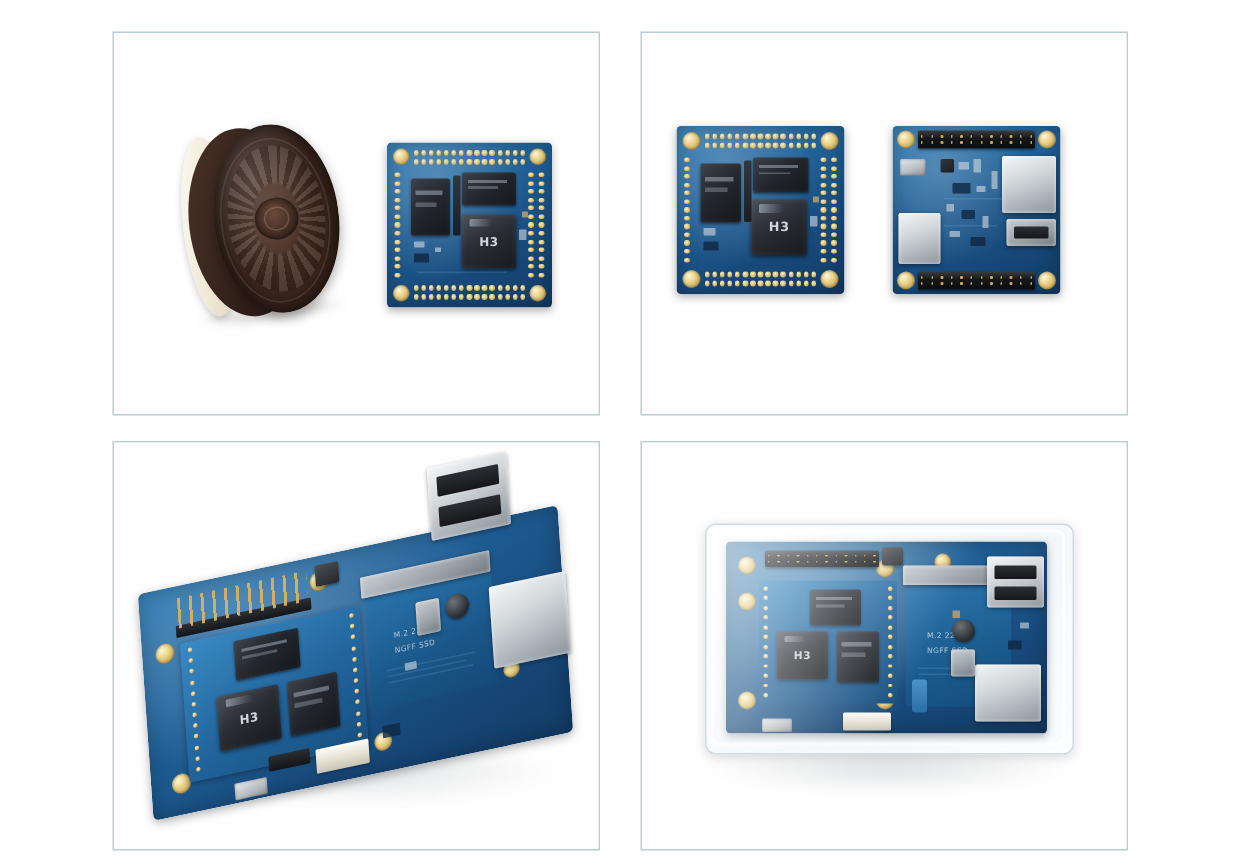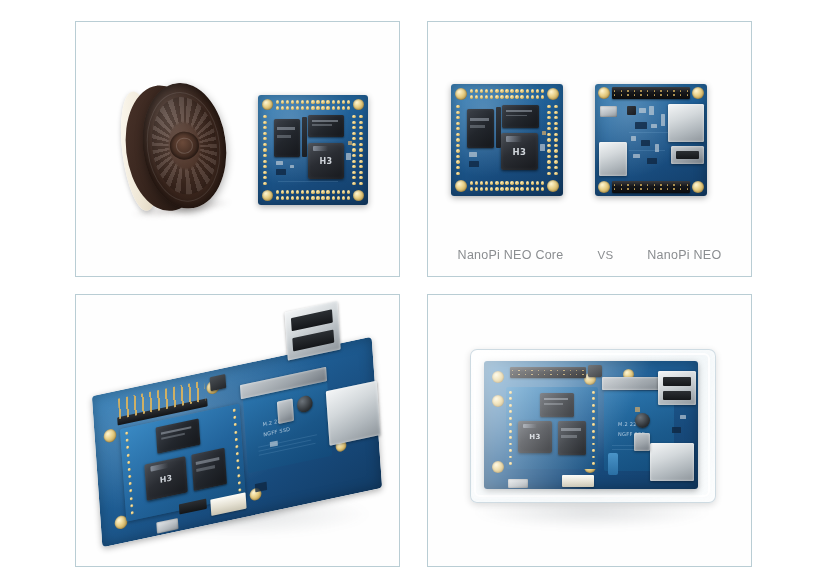--- a/index.html
+++ b/index.html
@@ -519,25 +519,20 @@
         <div class="smd" style="left:36px;top:52px;width:5px;height:5px;"></div>
         <div class="smd dk" style="left:46px;top:56px;width:9px;height:6px;"></div>
         <div class="smd" style="left:60px;top:60px;width:4px;height:8px;"></div>
         <div class="smd" style="left:38px;top:70px;width:7px;height:4px;"></div>
         <div class="smd dk" style="left:52px;top:74px;width:10px;height:6px;"></div>
         <div class="smd" style="left:66px;top:30px;width:4px;height:12px;"></div>
         <div class="trace" style="left:34px;top:48px;width:40px;height:1px;"></div>
         <div class="trace" style="left:34px;top:66px;width:36px;height:1px;"></div>
       </div>
 
-      <div class="vs-row">
-        <span>NanoPi NEO Core</span>
-        <span class="vs">VS</span>
-        <span>NanoPi NEO</span>
-      </div>
 
     </div>
   </div>
 
   <div class="panel" id="panel-3">
     <div class="photo">
 
       <div class="softshadow" style="left:28px;top:196px;width:268px;height:46px;"></div>
 
       <div class="persp tilt" style="left:18px;top:72px;width:286px;height:150px;">

